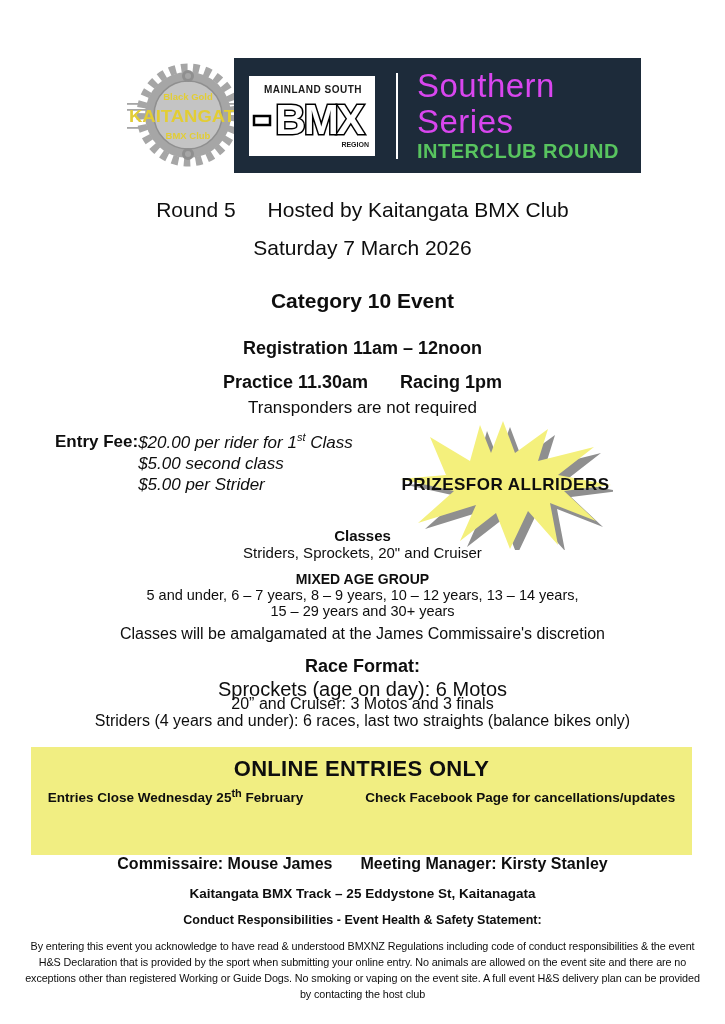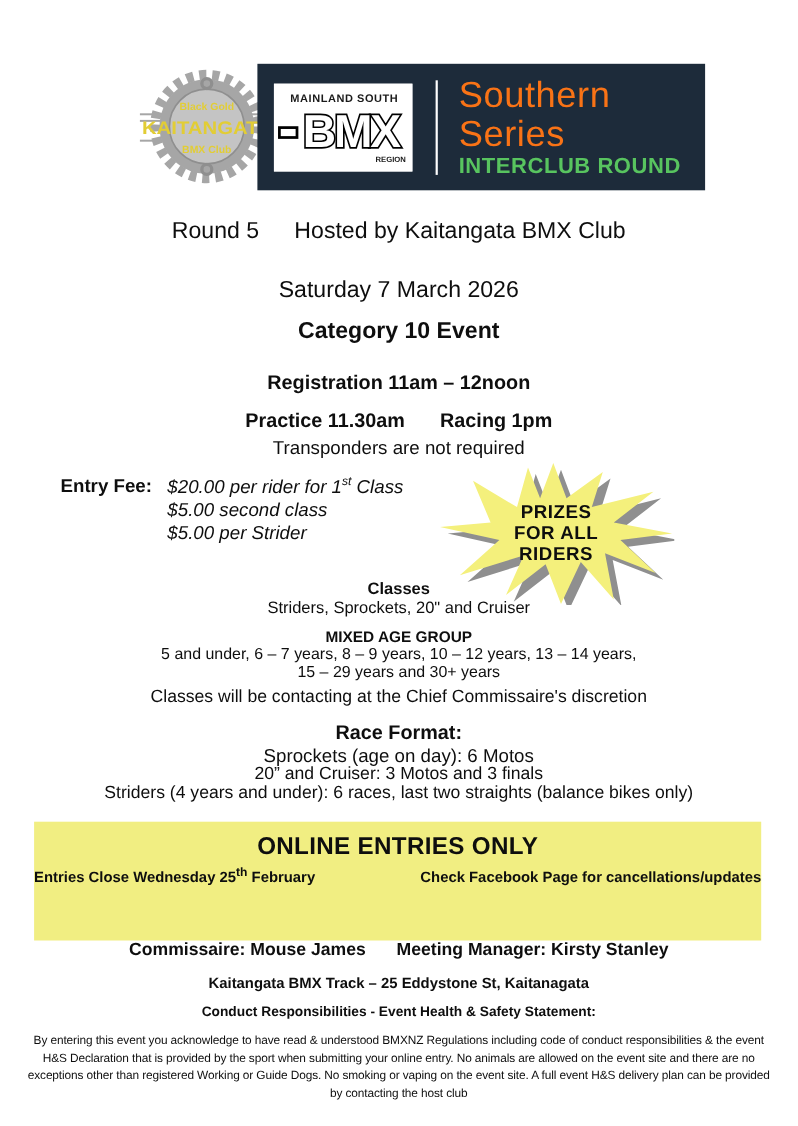--- a/index.html
+++ b/index.html
@@ -20,66 +20,66 @@
   .club-logo{position:absolute;left:127px;top:59px;width:122px;height:112px;}
   .navy-box{
     position:absolute;left:234px;top:58px;width:407px;height:115px;
     background:var(--navy);display:flex;align-items:center;
   }
   .region-logo-box{
     margin-left:15px;width:126px;height:80px;background:#ffffff;flex:0 0 auto;
   }
   .header-divider{width:2px;height:86px;background:#ffffff;margin-left:21px;flex:0 0 auto;}
   .series-text{margin-left:19px;display:flex;flex-direction:column;}
-  .series-title{color:#f97316;font-size:33px;font-weight:400;letter-spacing:.5px;line-height:36px;}
+  .series-title{color:#d946ef;font-size:33px;font-weight:400;letter-spacing:.5px;line-height:36px;}
   .series-subtitle{color:var(--green);font-size:20px;font-weight:700;letter-spacing:.5px;margin-top:0;}
 
   
   .line-round{top:198px;font-size:21px;}
   .line-round .gap, .line-practice .gap{display:inline-block;width:32px;}
-  .line-date{top:252px;font-size:21px;}
+  .line-date{top:236px;font-size:21px;}
   .line-category{top:289px;font-size:21px;font-weight:700;}
   .line-registration{top:338px;font-size:18px;font-weight:700;}
   .line-practice{top:372px;font-size:18px;font-weight:700;}
   .line-transponders{top:398px;font-size:17px;}
 
-  .entry-block{position:absolute;left:55px;top:432px;display:flex;gap:14px;font-size:17px;}
+  .entry-block{position:absolute;left:55px;top:432px;display:flex;font-size:17px;}
   .entry-label{font-weight:700;white-space:nowrap;}
   .entry-fees{text-align:left;line-height:21px;font-style:italic;}
   sup{font-size:11px;vertical-align:super;line-height:0;}
 
   .burst{position:absolute;left:398px;top:418px;width:215px;height:132px;}
   .burst svg{position:absolute;left:0;top:0;width:100%;height:100%;}
   .burst-text{
     position:absolute;left:0;top:0;width:100%;height:100%;
-    display:flex;flex-direction:column;align-items:center;justify-content:center;
+    display:flex;flex-direction:row;align-items:center;justify-content:center;
     font-size:17px;font-weight:700;line-height:19px;letter-spacing:.5px;
   }
 
   .line-classes-h{top:527px;font-size:15px;font-weight:700;}
   .line-classes{top:544px;font-size:15px;}
   .line-mixed-h{top:571px;font-size:14px;font-weight:700;}
   .line-ages1{top:587px;font-size:14.5px;}
   .line-ages2{top:603px;font-size:14.5px;}
   .line-amalg{top:625px;font-size:16px;}
 
   .line-rf-h{top:656px;font-size:18px;font-weight:700;}
-  .line-rf1{top:678px;font-size:17px;}
+  .line-rf1{top:678px;font-size:20px;}
   .line-rf2{top:695px;font-size:16px;}
   .line-rf3{top:712px;font-size:16px;}
 
   
   .banner{
     position:absolute;left:31px;top:747px;width:661px;height:108px;
     background:var(--banner_yellow);text-align:center;
   }
   .banner-title{margin-top:9px;font-size:22px;font-weight:700;letter-spacing:.3px;}
   .banner-link{display:inline-block;margin-top:4px;font-size:19px;font-weight:700;
     color:var(--ink);text-decoration:underline;text-underline-offset:3px;}
-  .banner-row{margin-top:8px;display:flex;justify-content:space-between;gap:62px;
+  .banner-row{margin-top:8px;display:flex;justify-content:center;gap:62px;
     font-size:13.5px;font-weight:700;}
 
   
   .line-officials{top:855px;font-size:16px;font-weight:700;}
   .line-officials .gap{display:inline-block;width:28px;}
   .line-track{top:886px;font-size:13.5px;font-weight:700;}
   .line-conduct{top:913px;font-size:12.5px;font-weight:700;}
   .fine-print{
     position:absolute;left:25px;top:938px;width:675px;text-align:center;
     font-size:10.8px;line-height:16px;font-weight:400;letter-spacing:-.1px;
@@ -151,21 +151,21 @@
     <div>FOR ALL</div>
     <div>RIDERS</div>
   </div>
 </div>
 
 <div class="abs line-classes-h">Classes</div>
 <div class="abs line-classes">Striders, Sprockets, 20" and Cruiser</div>
 <div class="abs line-mixed-h">MIXED AGE GROUP</div>
 <div class="abs line-ages1">5 and under, 6 – 7 years, 8 – 9 years, 10 – 12 years, 13 – 14 years,</div>
 <div class="abs line-ages2">15 – 29 years and 30+ years</div>
-<div class="abs line-amalg">Classes will be contacting at the Chief Commissaire's discretion</div>
+<div class="abs line-amalg">Classes will be amalgamated at the James Commissaire's discretion</div>
 
 <div class="abs line-rf-h">Race Format:</div>
 <div class="abs line-rf1">Sprockets (age on day): 6 Motos</div>
 <div class="abs line-rf2">20” and Cruiser: 3 Motos and 3 finals</div>
 <div class="abs line-rf3">Striders (4 years and under): 6 races, last two straights (balance bikes only)</div>
 
 <div class="banner">
   <div class="banner-title">ONLINE ENTRIES ONLY</div>
   <div class="banner-row">
     <span><span>Entries Close Wednesday 25</span><sup>th</sup><span> February</span></span>

